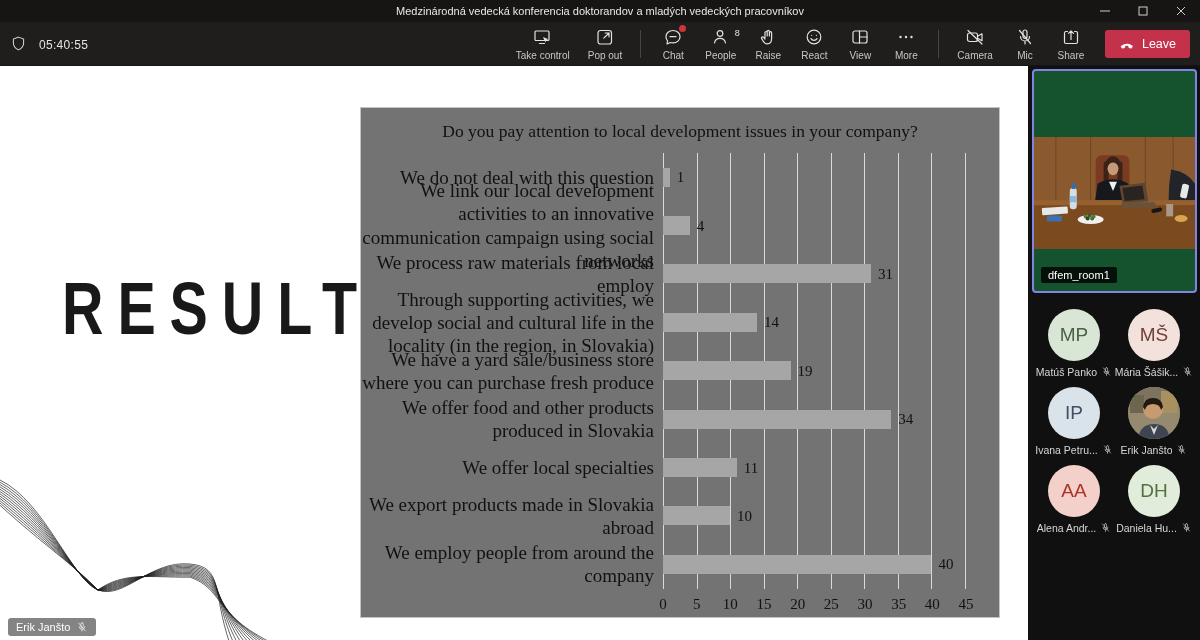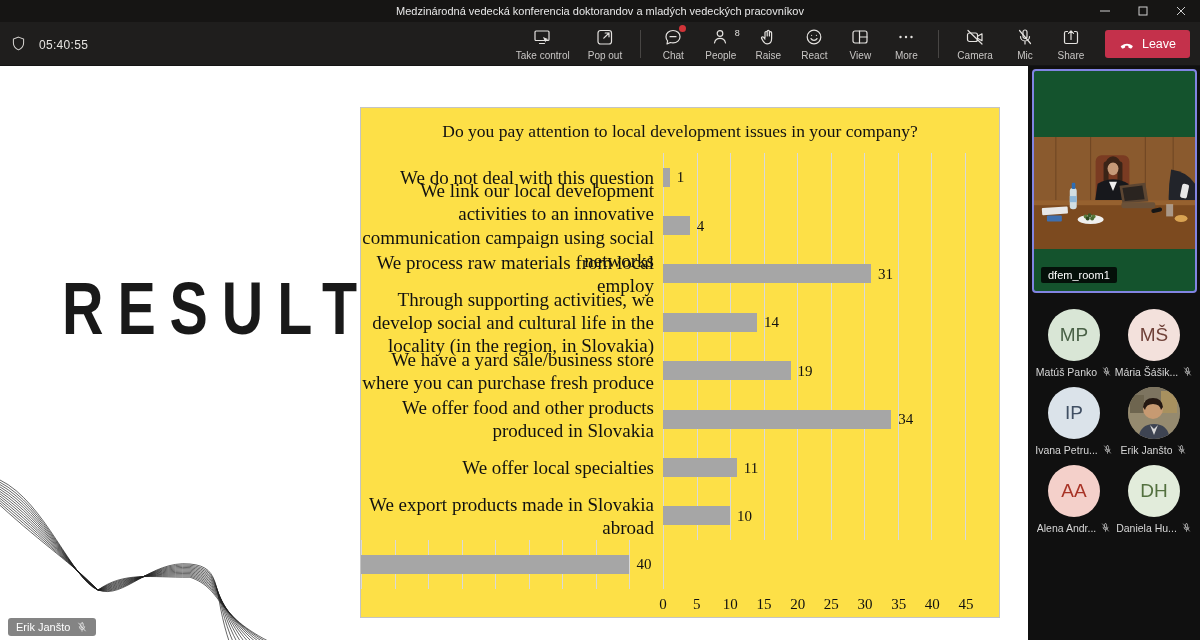--- a/index.html
+++ b/index.html
@@ -33,21 +33,21 @@
 
   
   .content { flex:1; display:flex; min-height:0; }
   .slide { width:1028px; height:574px; background:#ffffff; position:relative; flex:none; overflow:hidden; }
 
   .results-title { position:absolute; left:62px; top:201px; font-size:70px; font-weight:800; color:#191919; letter-spacing:17px; transform:scaleX(.82) scaleY(1.05); transform-origin:left top; white-space:nowrap; }
 
   #wave-svg { position:absolute; left:0; bottom:0; width:312px; height:168px; }
 
   
-  .chart-box { position:absolute; left:360px; top:41px; width:640px; height:511px; background:#fde047; border:1px solid #c4c4c4; font-family:"Liberation Serif", serif; }
+  .chart-box { position:absolute; left:360px; top:41px; width:640px; height:511px; background:#737373; border:1px solid #c4c4c4; font-family:"Liberation Serif", serif; }
   .chart-title { position:absolute; top:13px; left:0; right:0; text-align:center; font-size:17.5px; color:#111; }
   #chart-rows { position:absolute; top:45px; left:0; }
   .chart-row { display:flex; height:48.4px; }
   .chart-label { width:302px; padding-right:9px; font-size:19px; line-height:1.22; color:#111; text-align:right; display:flex; align-items:center; justify-content:flex-end; }
   .chart-plot { width:303px; position:relative; display:flex; align-items:center;
      background-image:repeating-linear-gradient(90deg,#d9d9d9 0,#d9d9d9 1px,transparent 1px,transparent calc(100%/9));
      border-right:1px solid #d9d9d9; }
   .chart-bar { height:19px; }
   .chart-value { position:absolute; top:50%; transform:translateY(-50%); font-size:15px; color:#111; }
   .x-axis-row { position:absolute; top:488px; left:0; display:flex; }
@@ -275,20 +275,21 @@
               </div>
             </div>
             <div class="chart-row">
               <div class="chart-label">We export products made in Slovakia abroad</div>
               <div class="chart-plot">
                 <div class="chart-bar" style="width: 22.2222%; background: rgb(166, 166, 166);"></div>
                 <span class="chart-value" style="left: calc(22.2222% + 7px);">10</span>
               </div>
             </div>
             <div class="chart-row">
+              <div class="chart-label">We employ people from around the company</div>
               <div class="chart-plot">
                 <div class="chart-bar" style="width: 88.8889%; background: rgb(166, 166, 166);"></div>
                 <span class="chart-value" style="left: calc(88.8889% + 7px);">40</span>
               </div>
             </div>
           </div>
         <div class="x-axis-row">
           <div class="x-axis-spacer"></div>
           <div id="x-axis">
               <span class="x-tick" style="left: 0%;">0</span>

